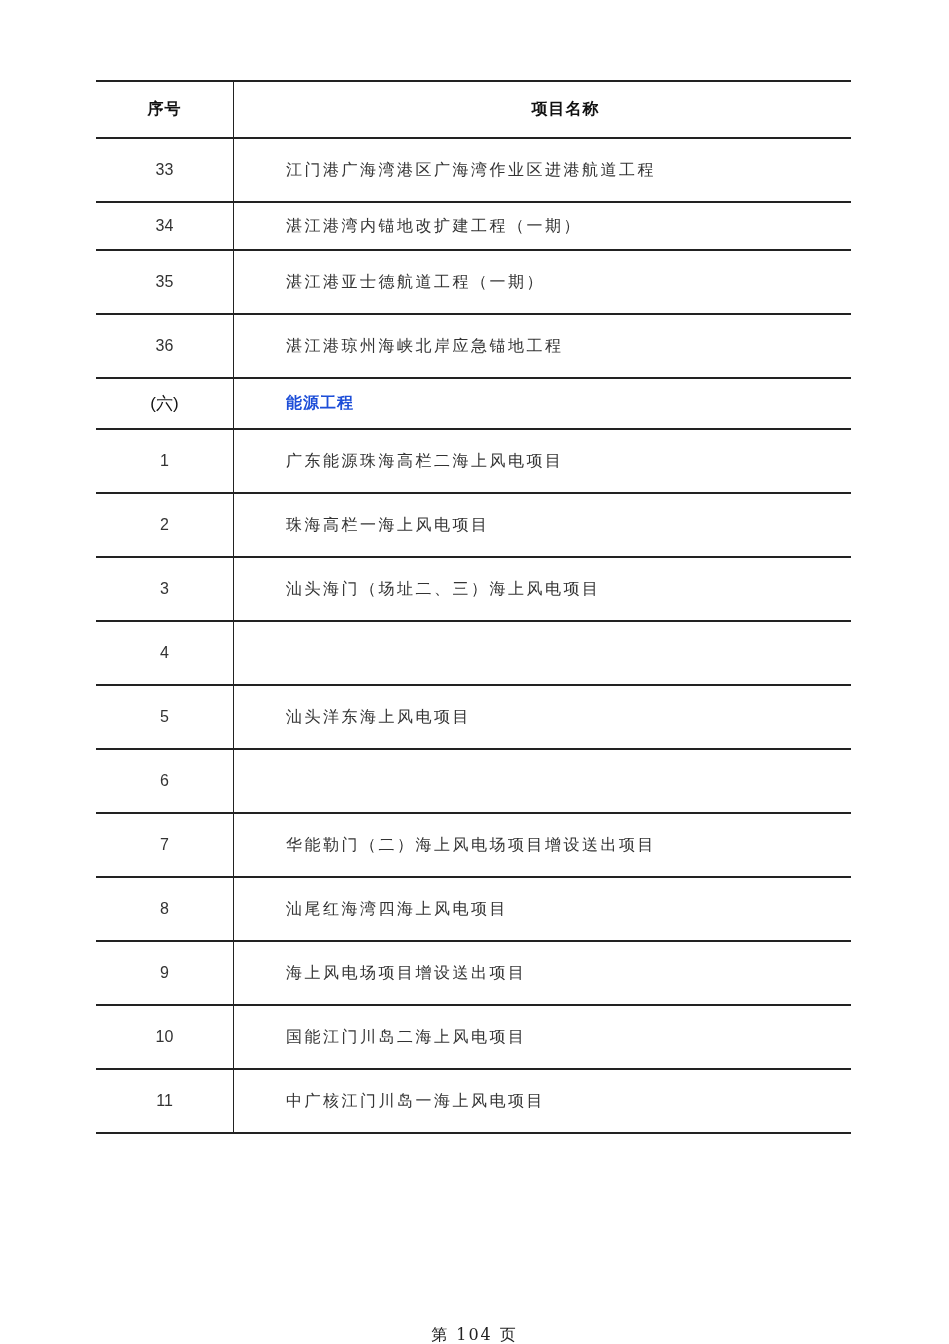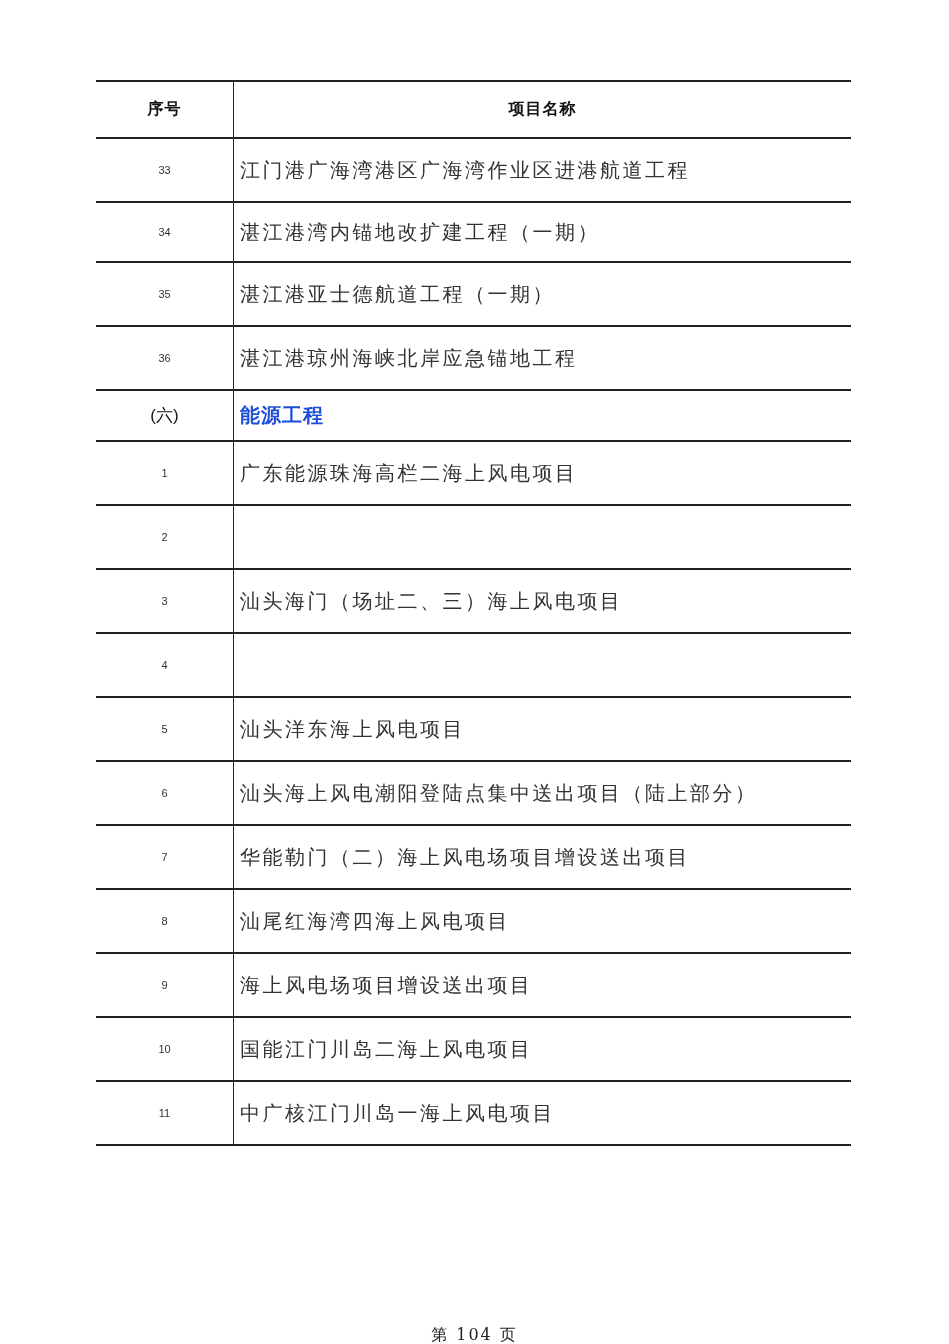--- a/index.html
+++ b/index.html
@@ -1,40 +1,40 @@
 <!DOCTYPE html>
 <html><head>
 <meta charset="utf-8">
 <style>
   html, body { margin: 0; padding: 0; background: #ffffff; }
   body { width: 949px; height: 1344px; position: relative; overflow: hidden; font-family: "DejaVu Sans", sans-serif; color: #111; }
   .tbl { position: absolute; left: 96px; top: 80px; width: 755px; border-top: 2px solid #222; }
-  .row { display: flex; border-bottom: 2px solid #222; box-sizing: border-box; }
-  .c-num { width: 137px; flex: none; display: flex; align-items: center; justify-content: center; border-right: 1.5px solid #222; font-family: "Liberation Sans", sans-serif; font-size: 11px; color: #333; }
-  .c-name { flex: 1; display: flex; align-items: center; padding-left: 6px; font-size: 20px; letter-spacing: 2.5px; color: #333; }
+  .row { display: flex; border-bottom: 2px solid #222; box-sizing: border-box; gap: 46px; }
+  .c-num { width: 137px; flex: none; display: flex; align-items: center; justify-content: center; border-right: 1.5px solid #222; font-family: "Liberation Sans", sans-serif; font-size: 16px; color: #333; }
+  .c-name { flex: 1; display: flex; align-items: center; padding-left: 6px; font-size: 16px; letter-spacing: 2.5px; color: #333; }
   .hdr .c-num, .hdr .c-name { font-weight: bold; font-size: 16px; color: #111; letter-spacing: 1px; }
   .hdr .c-name { justify-content: center; padding-left: 0; text-align: center; }
   .sec .c-num { color: #111; font-size: 17px; }
   .sec .c-name { font-weight: bold; color: #1d4ed8; letter-spacing: 1px; }
   .footer { position: absolute; top: 1280px; left: 0; width: 949px; text-align: center; font-family: "DejaVu Serif", serif; font-size: 16px; color: #222; letter-spacing: 2px; margin-top: 45px; }
 </style>
 </head>
 <body>
 
 <div class="tbl">
   <div class="row hdr" style="height:57px">
     <div class="c-num">序号</div>
     <div class="c-name">项目名称</div>
   </div>
 
   <div class="row" style="height:64px">
     <div class="c-num">33</div>
     <div class="c-name">江门港广海湾港区广海湾作业区进港航道工程</div>
   </div>
-  <div class="row" style="height:60px">
+  <div class="row" style="height:48px">
     <div class="c-num">34</div>
     <div class="c-name">湛江港湾内锚地改扩建工程（一期）</div>
   </div>
   <div class="row" style="height:64px">
     <div class="c-num">35</div>
     <div class="c-name">湛江港亚士德航道工程（一期）</div>
   </div>
   <div class="row" style="height:64px">
     <div class="c-num">36</div>
     <div class="c-name">湛江港琼州海峡北岸应急锚地工程</div>
@@ -44,35 +44,35 @@
     <div class="c-num">(六)</div>
     <div class="c-name">能源工程</div>
   </div>
 
   <div class="row" style="height:64px">
     <div class="c-num">1</div>
     <div class="c-name">广东能源珠海高栏二海上风电项目</div>
   </div>
   <div class="row" style="height:64px">
     <div class="c-num">2</div>
+    <div class="c-name">珠海高栏一海上风电项目</div>
   </div>
   <div class="row" style="height:64px">
     <div class="c-num">3</div>
     <div class="c-name">汕头海门（场址二、三）海上风电项目</div>
   </div>
   <div class="row" style="height:64px">
     <div class="c-num">4</div>
   </div>
   <div class="row" style="height:64px">
     <div class="c-num">5</div>
     <div class="c-name">汕头洋东海上风电项目</div>
   </div>
   <div class="row" style="height:64px">
     <div class="c-num">6</div>
-    <div class="c-name">汕头海上风电潮阳登陆点集中送出项目（陆上部分）</div>
   </div>
   <div class="row" style="height:64px">
     <div class="c-num">7</div>
     <div class="c-name">华能勒门（二）海上风电场项目增设送出项目</div>
   </div>
   <div class="row" style="height:64px">
     <div class="c-num">8</div>
     <div class="c-name">汕尾红海湾四海上风电项目</div>
   </div>
   <div class="row" style="height:64px">

